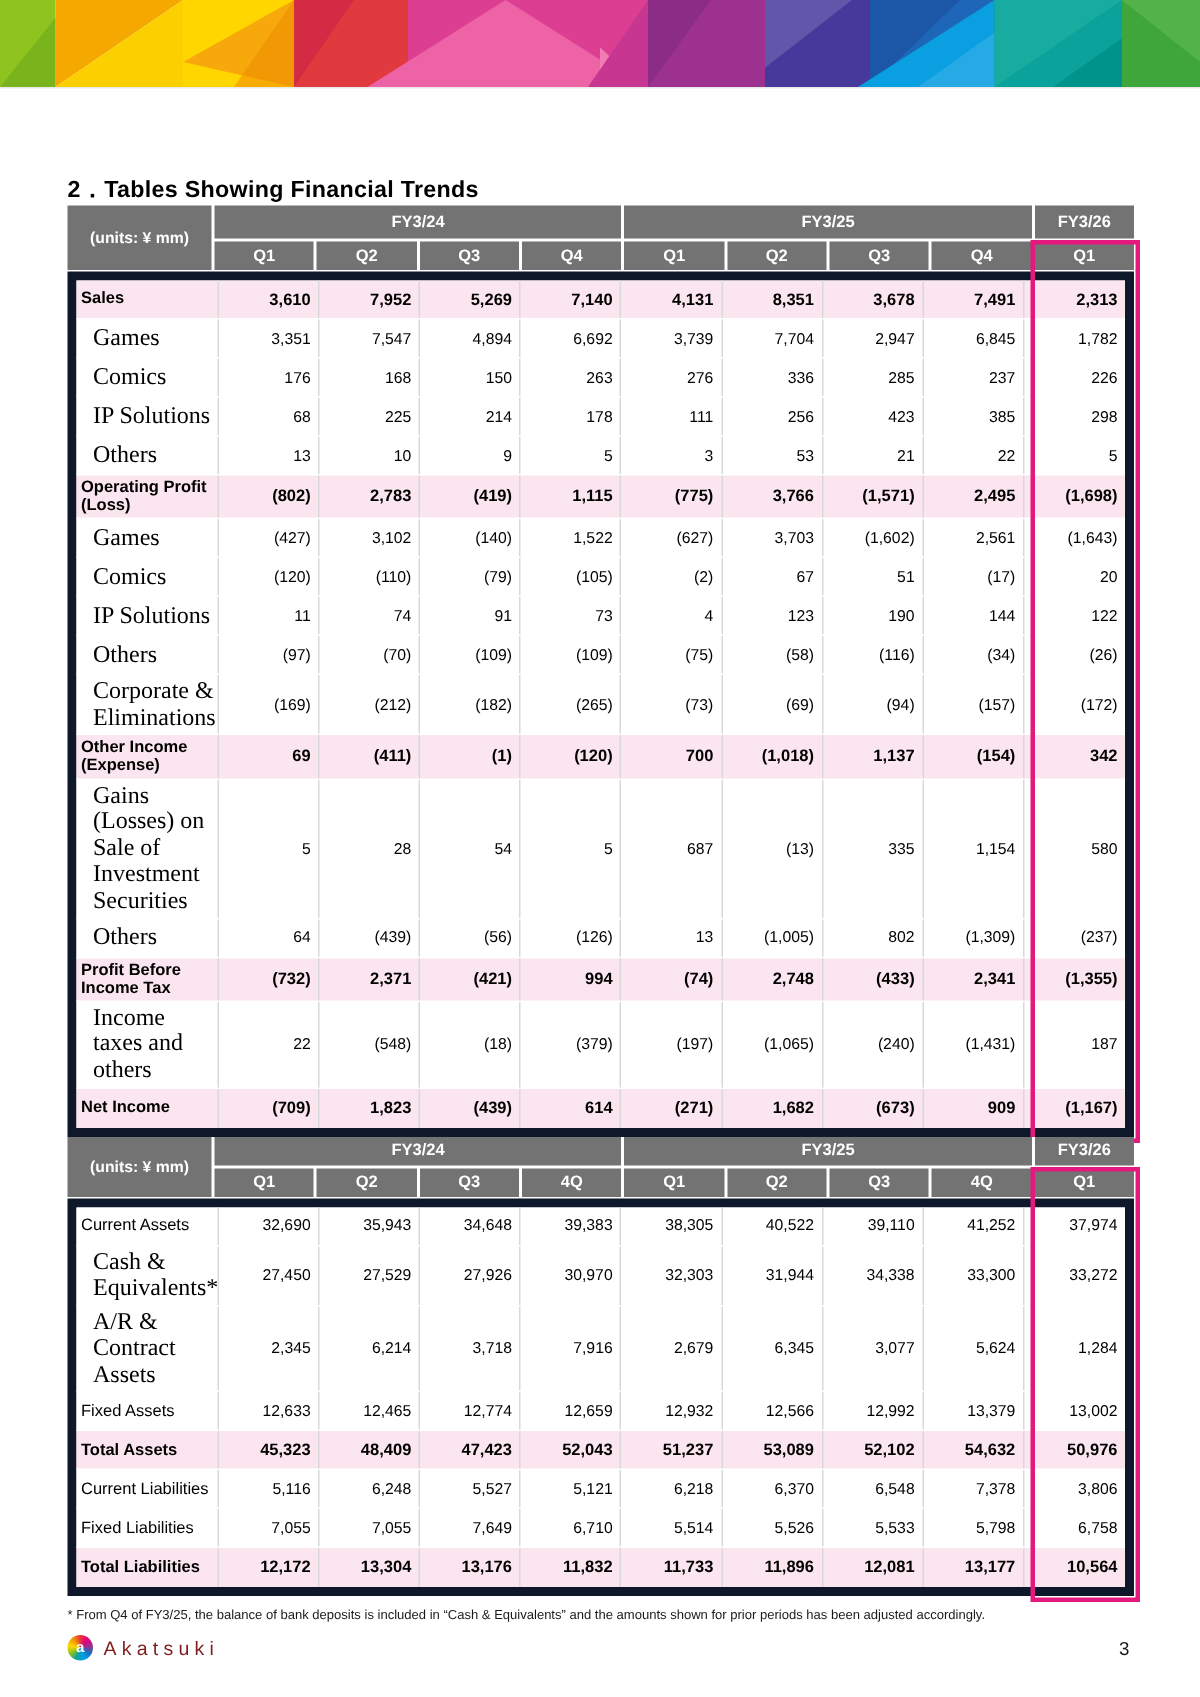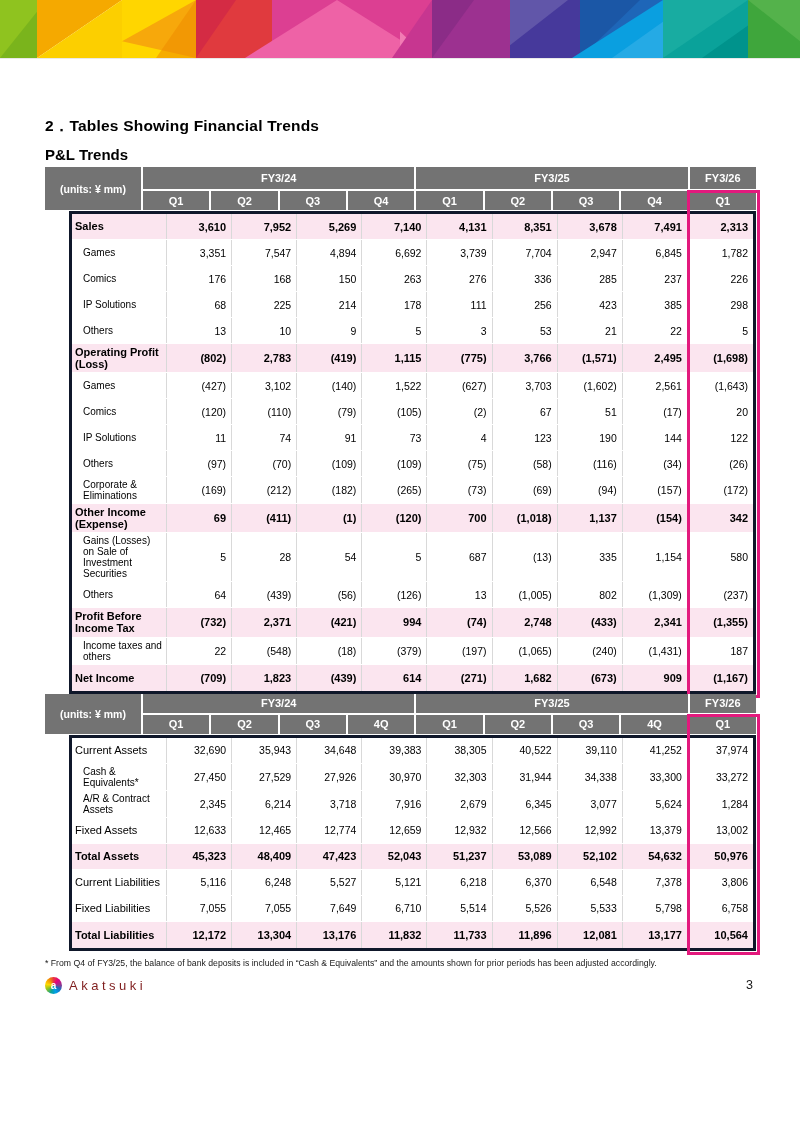--- a/index.html
+++ b/index.html
@@ -35,39 +35,39 @@
   .hcell {
     background: var(--header_gray, #737373);
     color: #fff;
     font-size: 11px;
     font-weight: bold;
     display: flex;
     align-items: center;
     justify-content: center;
   }
   .units-cell { grid-row: 1 / 3; grid-column: 1; font-size: 10.5px; }
-  .tbody { border: 3px solid #0f172a; margin-left: 24px; }
+  .tbody { border: 6px solid #0f172a; }
   .trow {
     display: grid;
     grid-template-columns: 95px repeat(9, 1fr);
     min-height: 26px;
     border-bottom: 1px solid #fff;
     background: #fff;
   }
   .trow:last-child { border-bottom: none; }
   .trow.total { background: var(--pink_row, #fbe5ef); font-weight: bold; }
   .lcell {
     font-size: 11px;
     line-height: 1.1;
     display: flex;
     align-items: center;
     padding: 2px 2px 2px 3px;
     border-right: 1px solid #d9d9d9;
   }
-  .trow.sub .lcell { padding-left: 11px; font-size: 10px; }
+  .trow.sub .lcell { padding-left: 11px; font-size: 16px; font-family: Liberation Serif, serif; }
   .vcell {
     font-size: 10.5px;
     display: flex;
     align-items: center;
     justify-content: flex-end;
     padding: 2px 5px 2px 1px;
     border-right: 1px solid #d9d9d9;
   }
   .trow .vcell:last-child { border-right: none; }
   .trow.total .vcell { font-size: 11px; }
@@ -126,21 +126,20 @@
     <polygon points="663,0 748,0 663,59" fill="#18aca1"></polygon>
     <polygon points="748,26 748,59 702,59" fill="#00938c"></polygon>
     <rect x="748" y="0" width="52" height="59" fill="#3fa63c"></rect>
     <polygon points="748,0 800,0 800,42" fill="#54b24b"></polygon>
   </svg>
 </div>
 
 <div class="content">
   <h1 class="page-title">2．Tables Showing Financial Trends</h1>
 
-  <h2 class="sec-title">P&amp;L Trends</h2>
   <div class="fin-table pl">
       <div class="thead">
         <div class="hcell units-cell">(units: ¥ mm)</div>
         <div class="hcell gcell" style="grid-column: span 4;">FY3/24</div>
         <div class="hcell gcell" style="grid-column: span 4;">FY3/25</div>
         <div class="hcell gcell" style="grid-column: span 1;">FY3/26</div>
         <div class="hcell qcell">Q1</div>
         <div class="hcell qcell">Q2</div>
         <div class="hcell qcell">Q3</div>
         <div class="hcell qcell">Q4</div>

